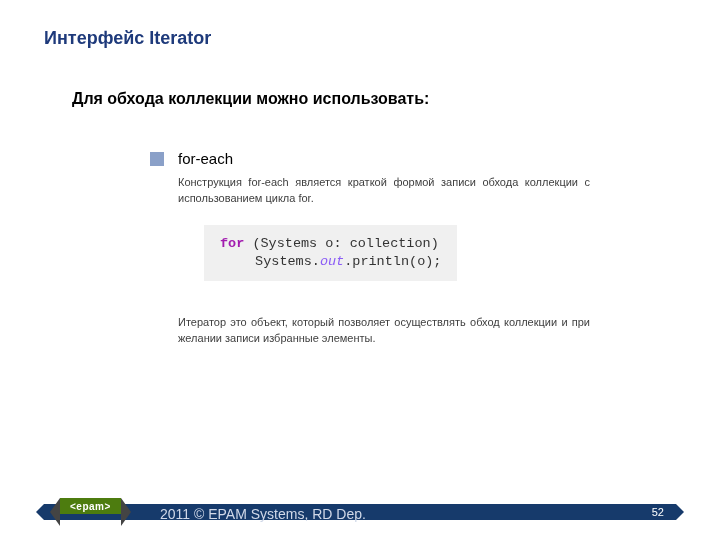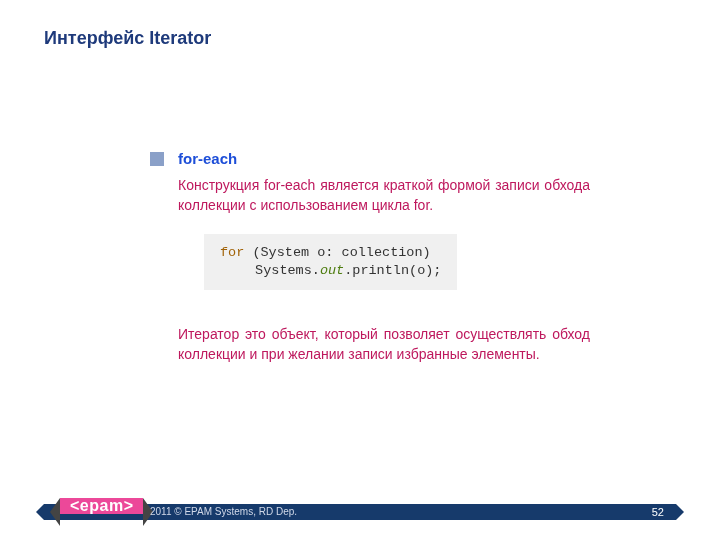--- a/index.html
+++ b/index.html
@@ -4,79 +4,80 @@
 <style>
   * { margin: 0; padding: 0; box-sizing: border-box; }
   html, body { width: 720px; height: 540px; font-family: Arial, Helvetica, sans-serif; background: #fff; overflow: hidden; }
   .slide { position: relative; width: 720px; height: 540px; }
   .title { position: absolute; top: 28px; left: 44px; color: #1e3a7b; font-weight: bold; font-size: 18px; }
   .subtitle { position: absolute; top: 90px; left: 72px; color: #000; font-weight: bold; font-size: 16px; }
   .content { position: absolute; top: 150px; left: 150px; width: 440px; }
   .bullet-item { margin-bottom: 28px; }
   .bullet-head { display: flex; align-items: flex-start; margin-bottom: 8px; }
   .bullet-mark { width: 14px; height: 14px; background: #8aa0c8; margin-right: 14px; margin-top: 2px; flex: 0 0 14px; }
-  .bullet-label { color: #1d4ed8; font-weight: bold; font-size: 15px; }
-  .bullet-body { margin-left: 28px; color: #be185d; font-size: 14px; line-height: 1.45; text-align: justify; }
+  .bullet-label { color: #000000; font-weight: normal; font-size: 15px; }
+  .bullet-body { margin-left: 28px; color: #404040; font-size: 11px; line-height: 1.45; text-align: justify; }
   .code-block {
     margin: 18px 0 6px 54px;
     background: #f0f0f0;
     padding: 10px 16px 10px 16px;
     font-family: "Courier New", Courier, monospace;
     font-size: 13.5px;
     line-height: 1.35;
     display: inline-block;
     color: #333;
   }
-  .kw { color: #a16207; font-weight: normal; }
-  .fld { color: #4d7c0f; font-style: italic; }
+  .kw { color: #a21caf; font-weight: bold; }
+  .fld { color: #8b5cf6; font-style: italic; }
   .code-indent { display: inline-block; width: 2.6em; }
   .footer { position: absolute; left: 0; bottom: 16px; width: 720px; height: 26px; }
   .footer-bar { position: absolute; left: 44px; right: 44px; top: 6px; height: 16px; background: #163a6b; }
   .footer-bar::before {
     content: ""; position: absolute; left: -8px; top: 0; width: 0; height: 0;
     border-top: 8px solid transparent; border-bottom: 8px solid transparent; border-right: 8px solid #163a6b;
   }
   .footer-bar::after {
     content: ""; position: absolute; right: -8px; top: 0; width: 0; height: 0;
     border-top: 8px solid transparent; border-bottom: 8px solid transparent; border-left: 8px solid #163a6b;
   }
   .logo {
     position: absolute; left: 60px; top: 0; height: 16px; padding: 0 10px;
-    background: #ec4899; color: #fff; font-size: 16px; font-weight: bold;
+    background: #4d7c0f; color: #fff; font-size: 10px; font-weight: bold;
     display: flex; align-items: center; letter-spacing: 0.5px;
   }
   .logo::before, .logo::after {
     content: ""; position: absolute; top: 0; width: 0; height: 0;
     border-top: 14px solid transparent; border-bottom: 14px solid transparent;
   }
   .logo::before { left: -10px; border-right: 10px solid #444; }
   .logo::after { right: -10px; border-left: 10px solid #444; }
-  .copyright { position: absolute; left: 150px; top: 8px; color: #d0d8e8; font-size: 10px; }
+  .copyright { position: absolute; left: 160px; top: 8px; color: #d0d8e8; font-size: 14px; }
   .page-num { position: absolute; right: 56px; top: 8px; color: #fff; font-size: 11px; }
 </style>
 </head>
 <body>
 
 <div class="slide">
 
   <div class="title">Интерфейс Iterator</div>
 
+  <div class="subtitle">Для обхода коллекции можно использовать:</div>
 
   <div class="content">
 
     <div class="bullet-item">
       <div class="bullet-head">
         <span class="bullet-mark"></span>
         <span class="bullet-label">for-each</span>
       </div>
       <div class="bullet-body">Конструкция for-each является краткой формой записи обхода коллекции с использованием цикла for.</div>
 
       <div class="code-block">
         <div>
-          <span class="kw">for</span><span> (System o: collection)</span>
+          <span class="kw">for</span><span> (Systems o: collection)</span>
         </div>
         <div>
           <span class="code-indent"></span><span>Systems.</span><span class="fld">out</span><span>.println(o);</span>
         </div>
       </div>
     </div>
 
     <div class="bullet-item">
       <div class="bullet-body">Итератор это объект, который позволяет осуществлять обход коллекции и при желании записи избранные элементы.</div>
     </div>

